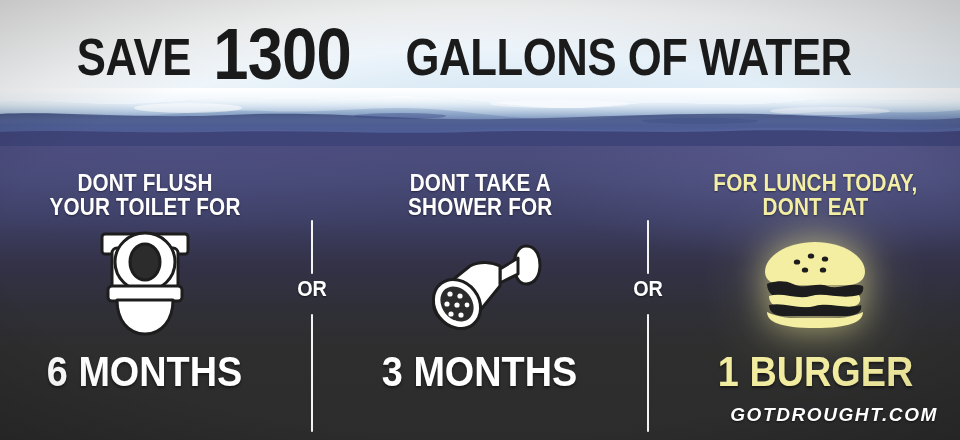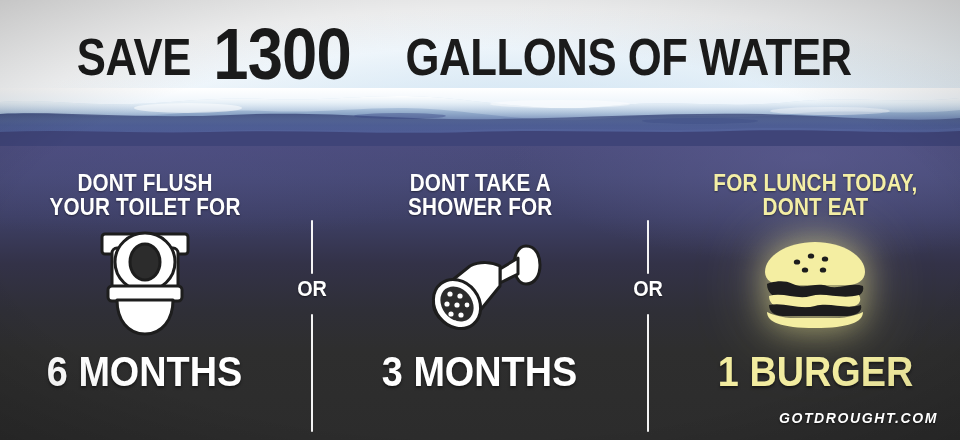--- a/index.html
+++ b/index.html
@@ -183,21 +183,21 @@
   }
 
   
   .footer-url {
     position: absolute;
     right: 22px;
     bottom: 14px;
     font-family: "Liberation Sans Narrow", "Liberation Sans", sans-serif;
     font-weight: 700;
     font-style: italic;
-    font-size: 14px;
+    font-size: 19px;
     letter-spacing: 1.6px;
     color: #ffffff;
     text-shadow: 0 1px 2px rgba(0,0,0,0.6);
   }
 
   .glow-burger {
     filter: drop-shadow(0 0 16px rgba(244,238,150,0.55))
             drop-shadow(0 0 32px rgba(244,238,150,0.30));
   }
 </style>

